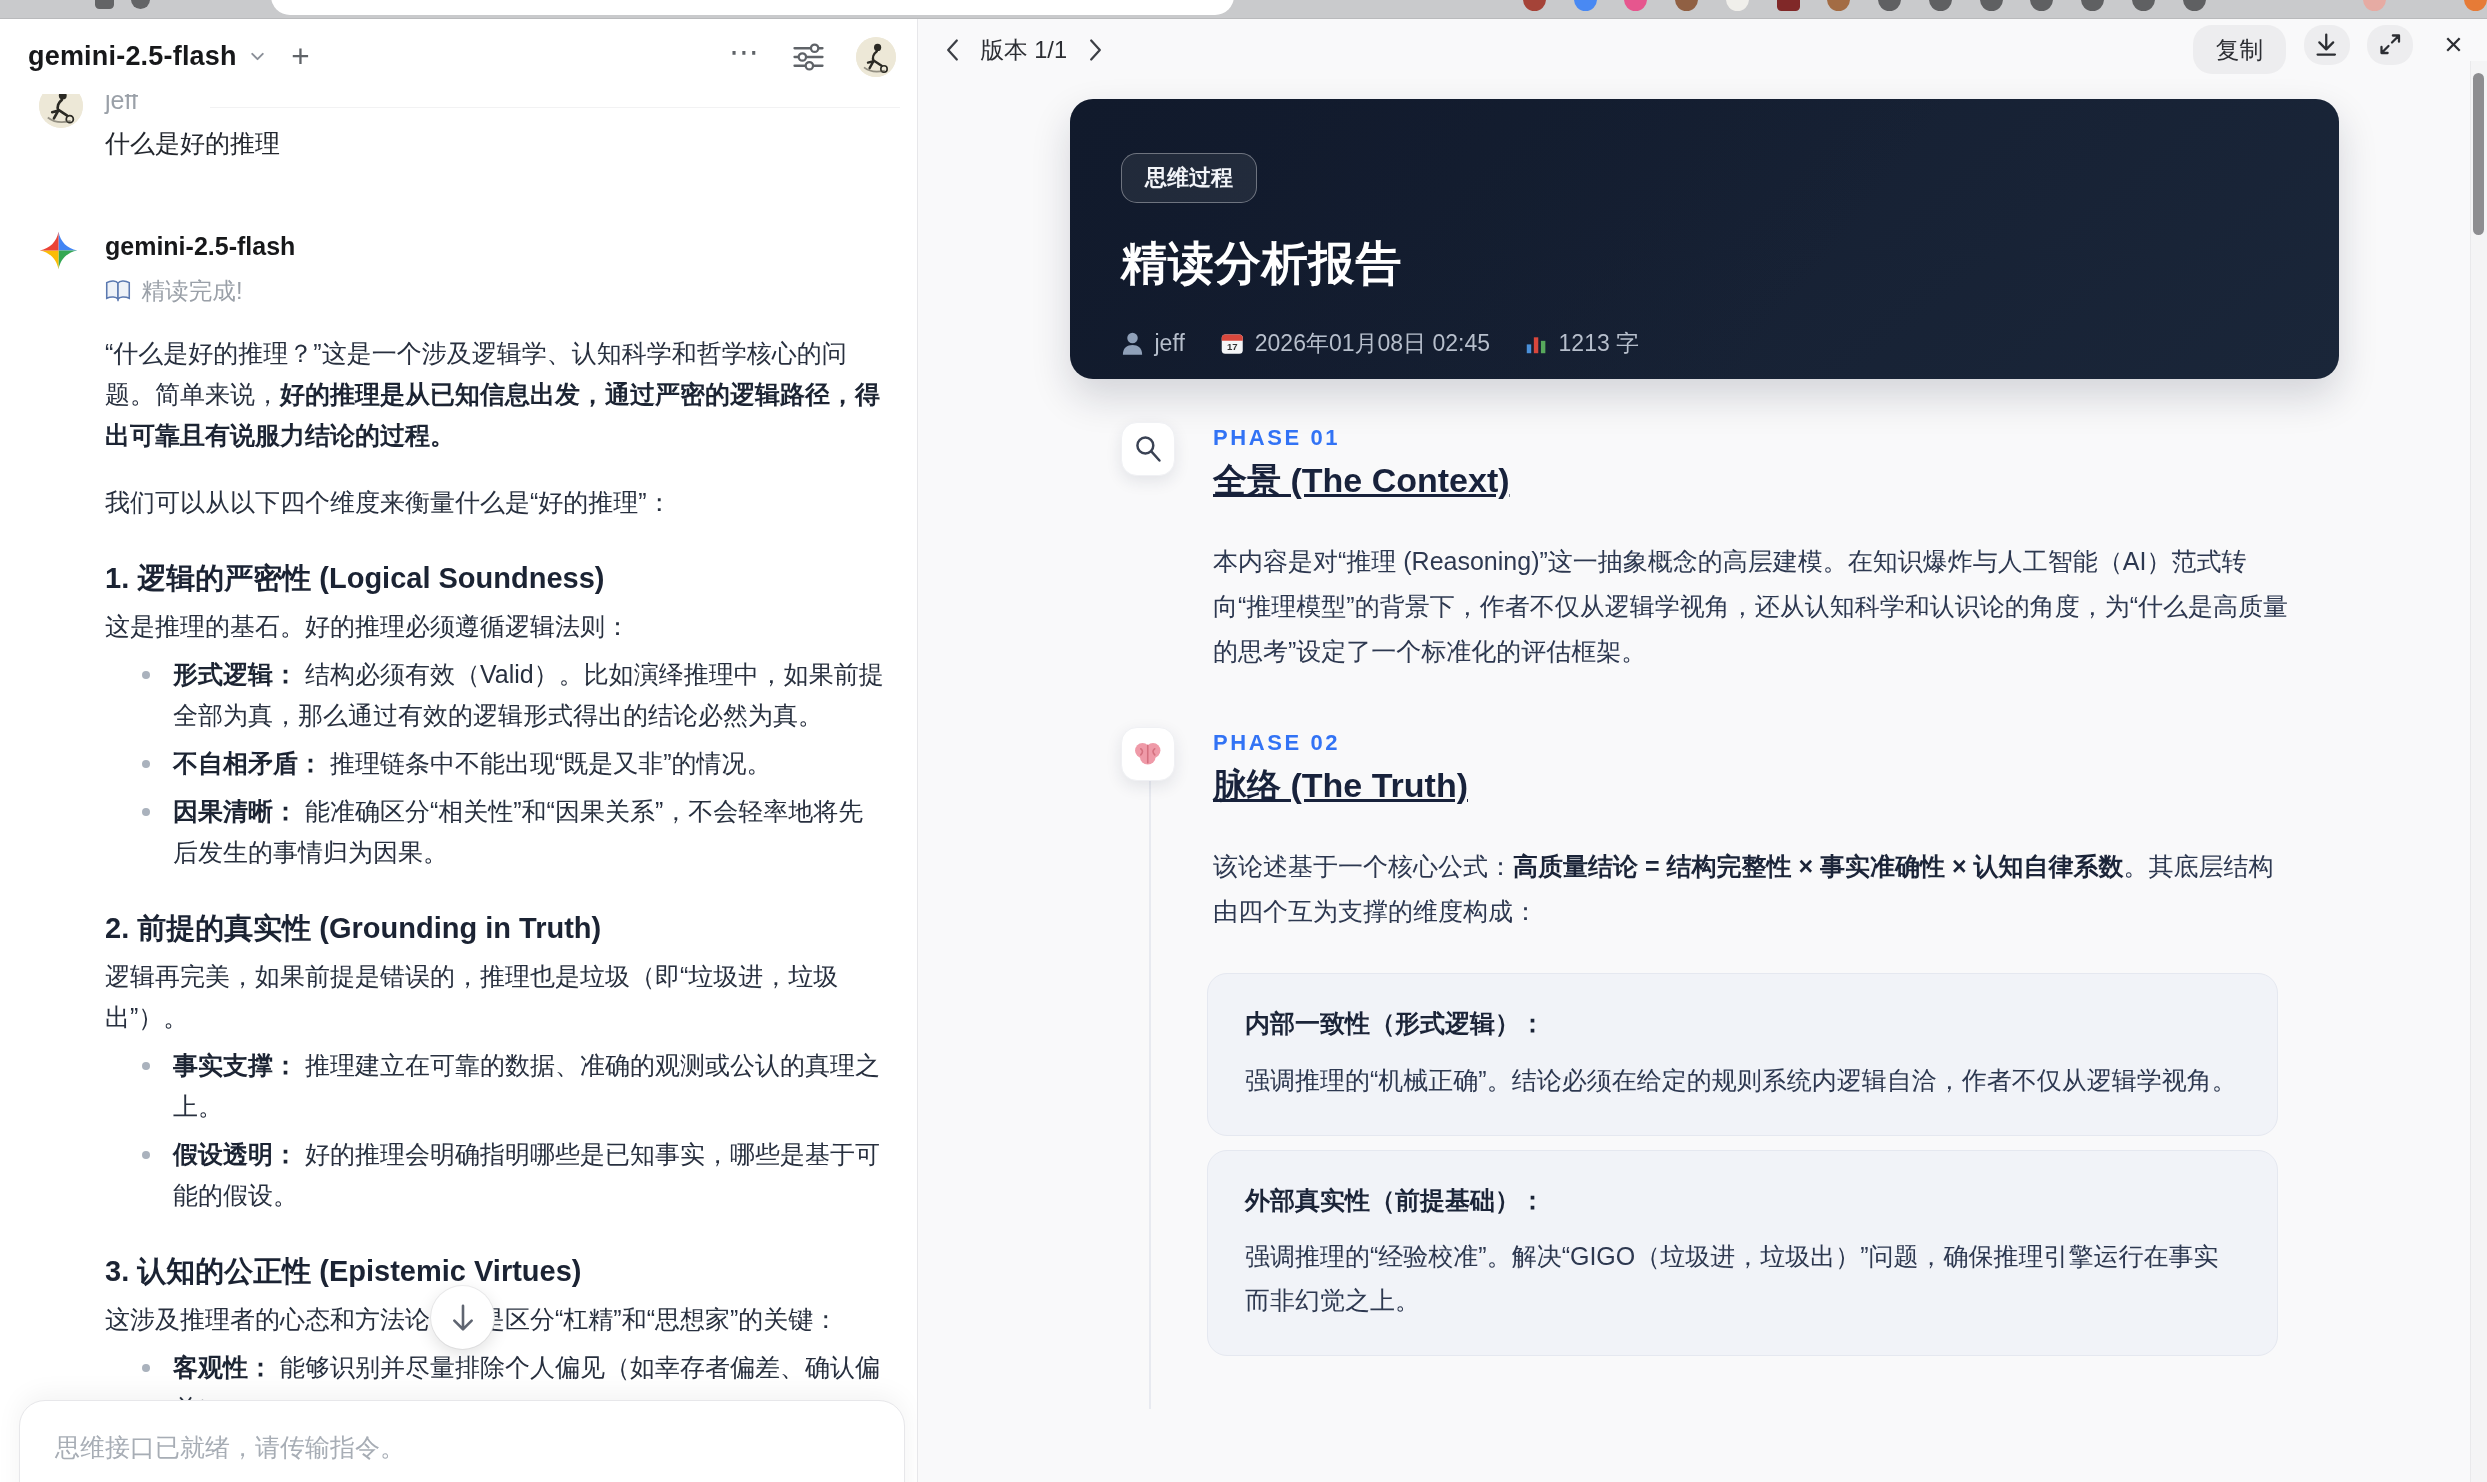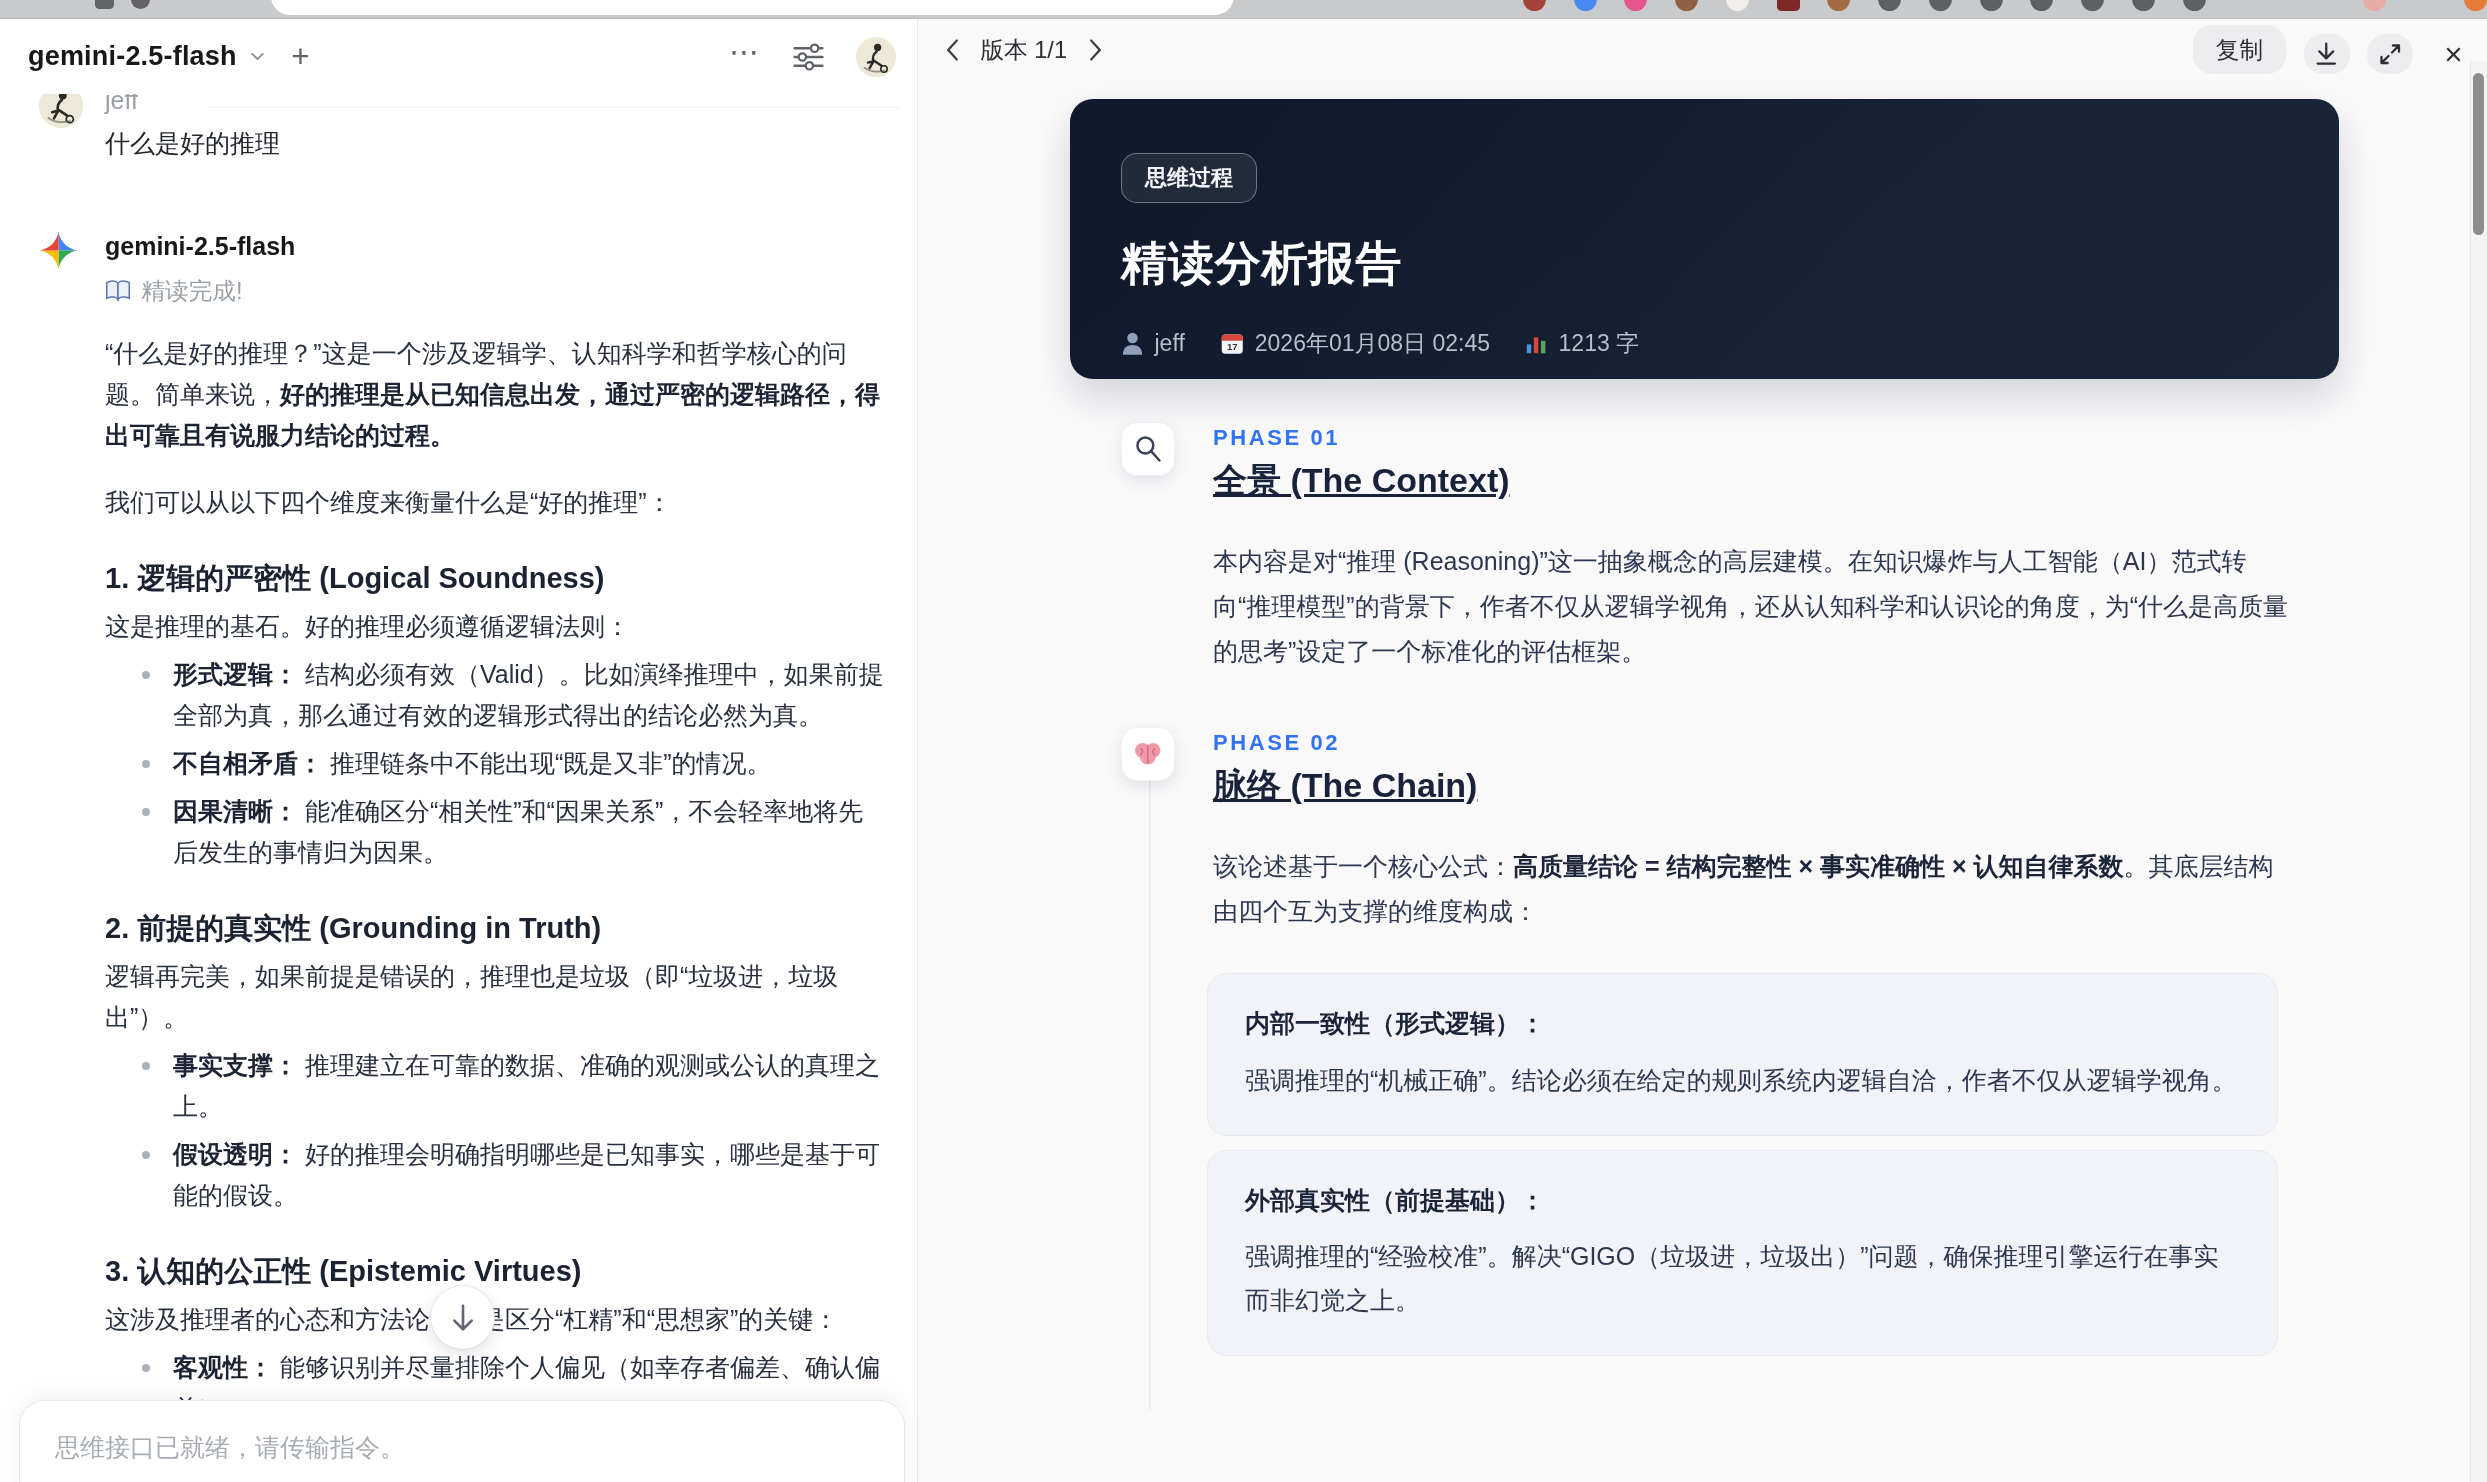--- a/index.html
+++ b/index.html
@@ -50,21 +50,21 @@
   .composer { position:absolute; left:19px; right:12.3px; top:1381px; height:166px; background:#fff;
     border:1.3px solid #e7e7ea; border-radius:26px; box-shadow:0 -5.3px 26px rgba(0,0,0,.05); z-index:7; padding:30px 35px; }
   .composer-ph { font-size:25px; color:#a7adb5; }
 
   
   .right-panel { position:absolute; left:918px; right:0; top:0; bottom:0; background:#f9f9fa; overflow:hidden; }
   .rp-toolbar { position:absolute; top:0; left:0; right:0; height:61px; display:flex; align-items:center; padding:0 10.5px 0 24.5px; z-index:5; }
   .ver-group { display:flex; align-items:center; gap:19px; color:#2c2e33; }
   .ver-label { font-size:23.6px; color:#2c2e33; }
   .nav-chip { display:flex; align-items:center; color:#3c3f45; }
-  .rp-actions { margin-left:auto; display:flex; align-items:flex-end; gap:17.5px; }
+  .rp-actions { margin-left:auto; display:flex; align-items:flex-start; gap:17.5px; }
   .copy-btn { background:#ededef; border-radius:19px; padding:8.8px 23px; font-size:23.6px; color:#2c2e33; }
   .tool-btn { background:#ededef; border-radius:19px; width:46px; height:40px; display:flex; align-items:center; justify-content:center; color:#2c2e33; }
   .tool-btn.plain { background:transparent; }
 
   .rp-body { position:absolute; left:152px; top:80px; width:1269px; height:1384px; }
   .hero { position:relative; height:280px; border-radius:23px; padding:54px 51px;
     background:linear-gradient(128deg,#111a2c 0%,#15203500 60%), linear-gradient(140deg,#131c2f 0%,#1a2639 100%);
     background-color:#141e31; box-shadow:0 17.5px 39px rgba(16,26,47,.16); }
   .hero-badge { display:inline-block; border:1.3px solid rgba(255,255,255,.35); background:rgba(255,255,255,.07);
     color:#f2f4f8; border-radius:15.8px; padding:8.8px 23px; font-size:22px; font-weight:600; }
@@ -326,21 +326,21 @@
           <div class="phase" style="margin-top:56px">
             <span class="phase-icon-card">
               <svg width="31.5" height="28" viewBox="0 0 36 32">
                 <circle cx="12" cy="12" r="8.5" fill="#ef9aa8"></circle>
                   <circle cx="24" cy="12" r="8.5" fill="#ef9aa8"></circle>
                 <circle cx="18" cy="19" r="9" fill="#ef9aa8"></circle>
                 <path d="M18 6 v20 M10 10 q4 3 0 7 M26 10 q-4 3 0 7" fill="none" stroke="#d4707f" stroke-width="1.8" stroke-linecap="round"></path>
               </svg>
             </span>
             <div class="phase-label">PHASE 02</div>
-            <div class="phase-title">脉络 (The Chain)</div>
+            <div class="phase-title">脉络 (The Truth)</div>
             <div class="phase-body">
               <p><span>该论述基于一个核心公式：</span><b>高质量结论 = 结构完整性 × 事实准确性 × 认知自律系数</b><span>。其底层结构由四个互为支撑的维度构成：</span></p>
             </div>
           </div>
 
           <div class="dim-cards">
             <div class="dim-card">
               <div class="dim-card-title">内部一致性（形式逻辑）：</div>
               <div class="dim-card-body">强调推理的“机械正确”。结论必须在给定的规则系统内逻辑自洽，作者不仅从逻辑学视角。</div>
             </div>

